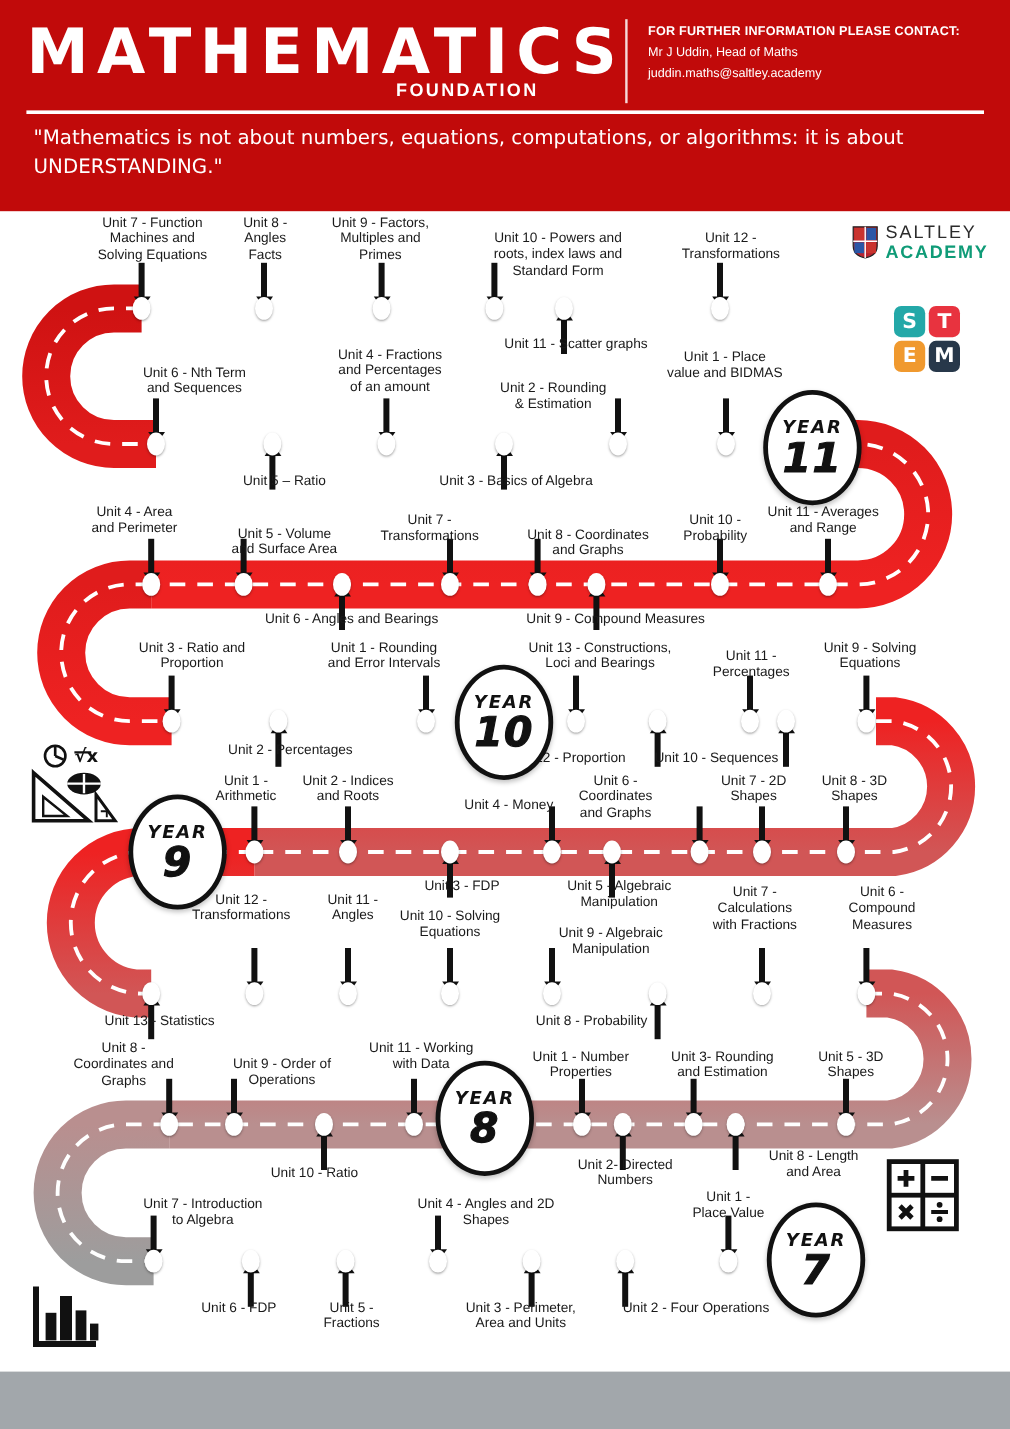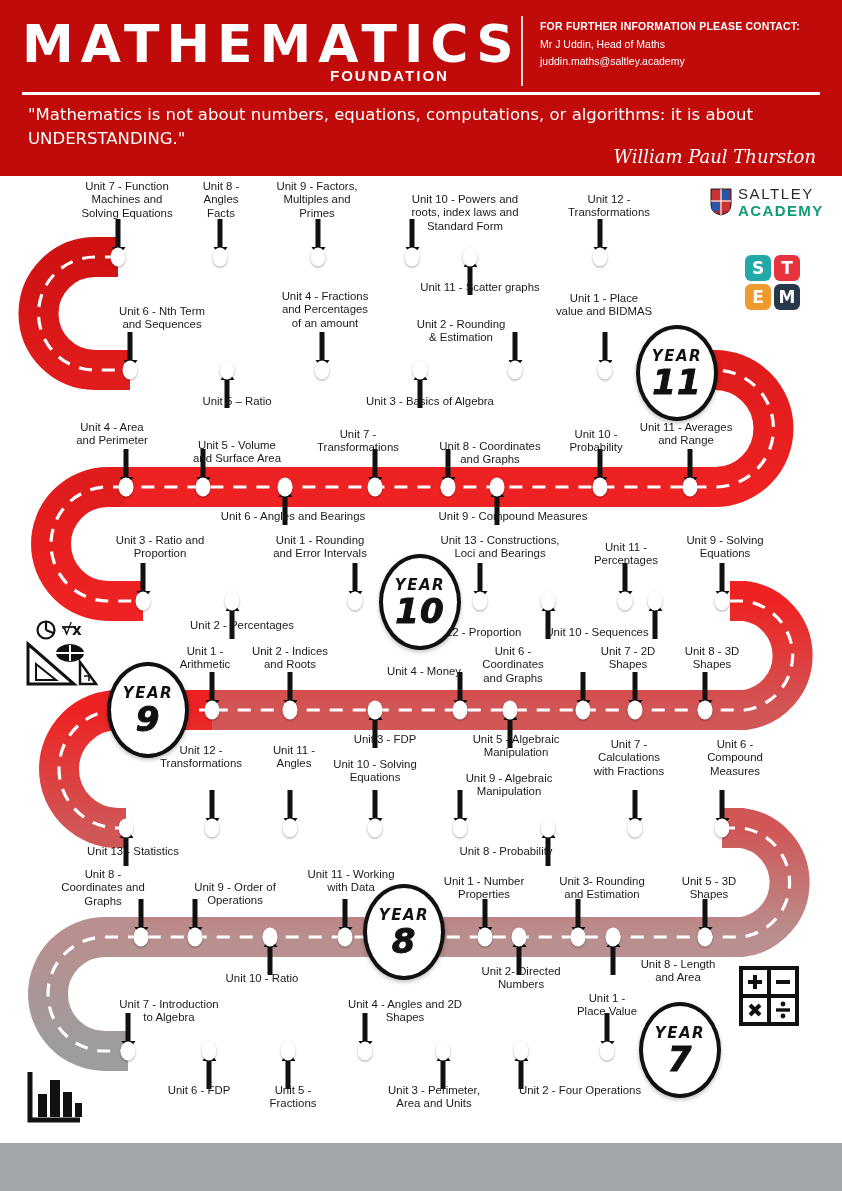--- a/index.html
+++ b/index.html
@@ -99,21 +99,20 @@
 
 <div class="header">
   <div class="hdr-title">MATHEMATICS</div>
   <div class="hdr-sub">FOUNDATION</div>
   <div class="hdr-divider-v"></div>
   <div class="hdr-contact-title">FOR FURTHER INFORMATION PLEASE CONTACT:</div>
   <div class="hdr-contact-1">Mr J Uddin, Head of Maths</div>
   <div class="hdr-contact-2">juddin.maths@saltley.academy</div>
   <div class="hdr-rule"></div>
   <div class="hdr-quote">"Mathematics is not about numbers, equations, computations, or algorithms: it is about UNDERSTANDING."</div>
-  <div class="hdr-author">William Paul Thurston</div>
 </div>
 
 <div class="saltley">
   <svg class="crest" viewBox="0 0 22 28">
     <path d="M1 1 H21 V17 Q21 25 11 27 Q1 25 1 17 Z" fill="#b8232f" stroke="#222" stroke-width="1"></path>
     <path d="M11 1 V27" stroke="#fff" stroke-width="1.2"></path>
     <path d="M1 13 H21" stroke="#fff" stroke-width="1.2"></path>
     <rect x="2" y="2" width="8" height="10" fill="#c9342f"></rect>
     <rect x="12" y="2" width="8" height="10" fill="#2b56a6"></rect>
     <rect x="2" y="14" width="8" height="9" fill="#2b56a6"></rect>
@@ -404,21 +403,21 @@
     <div class="node" style="left: 375px; top: 828px;"></div>
     <div class="stem up" style="left: 375px; top: 790px; height: 30px;"></div>
     <div class="ulabel c" style="left: 375px; top: 758px;">Unit 10 - Solving
 Equations</div>
     <div class="node" style="left: 460px; top: 828px;"></div>
     <div class="stem up" style="left: 460px; top: 790px; height: 30px;"></div>
     <div class="ulabel c" style="left: 509px; top: 772px;">Unit 9 - Algebraic
 Manipulation</div>
     <div class="node" style="left: 548px; top: 828px;"></div>
     <div class="stem down" style="left: 548px; top: 836px; height: 30px;"></div>
-    <div class="ulabel c" style="left: 506px; top: 845px;">Unit 8 - Probability</div>
+    <div class="ulabel c" style="left: 493px; top: 845px;">Unit 8 - Probability</div>
     <div class="node" style="left: 635px; top: 828px;"></div>
     <div class="stem up" style="left: 635px; top: 790px; height: 30px;"></div>
     <div class="ulabel c" style="left: 629px; top: 738px;">Unit 7 -
 Calculations
 with Fractions</div>
     <div class="node" style="left: 722px; top: 828px;"></div>
     <div class="stem up" style="left: 722px; top: 790px; height: 30px;"></div>
     <div class="ulabel c" style="left: 735px; top: 738px;">Unit 6 -
 Compound
 Measures</div>

